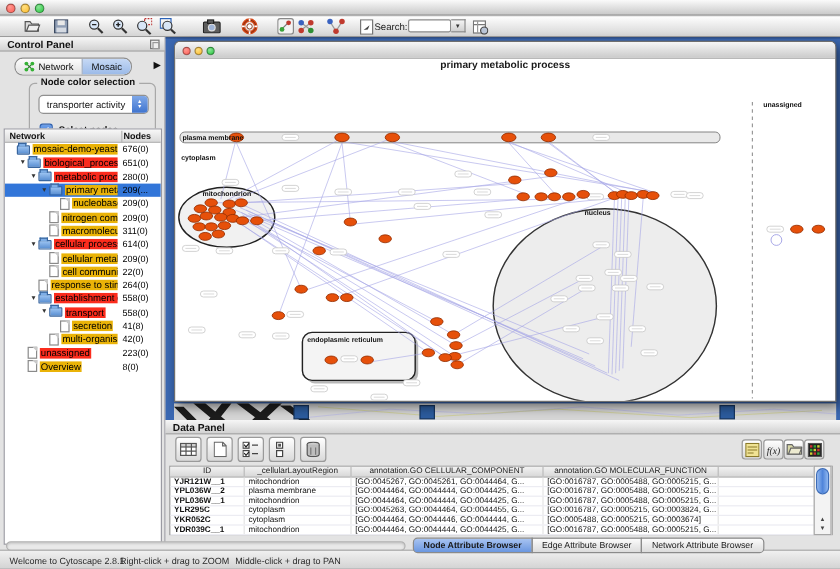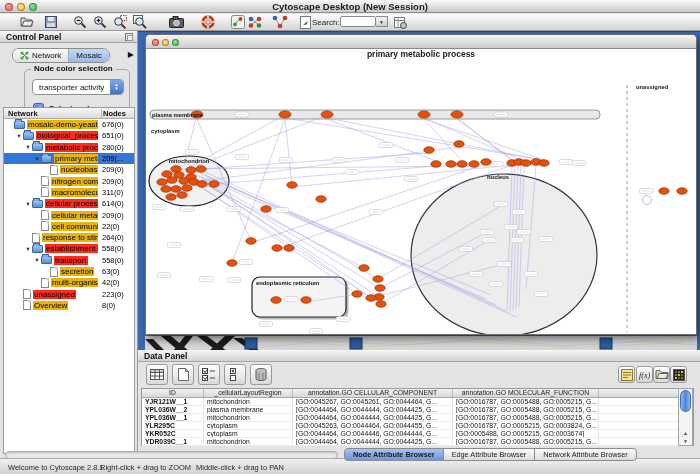--- a/index.html
+++ b/index.html
@@ -100,21 +100,20 @@
 </style>
 </head>
 <body>
 
 <div class="screen">
 
   <div class="titlebar">
     <span class="tl r"></span>
     <span class="tl y"></span>
     <span class="tl g"></span>
-    <span class="wtitle">Cytoscape Desktop (New Session)</span>
   </div>
 
   <div class="toolbar">
     <span class="tbtn" style="left:17px">
       <svg width="14" height="12">
           <path d="M1 10 V2 h4 l1.5 2 H12 v6 z" fill="#dcdcdc" stroke="#555" stroke-width="1"></path>
           <path d="M2 10 L4 5 h9 l-2 5 z" fill="#efefef" stroke="#555" stroke-width="1"></path>
         </svg>
       </span>
     <span class="tbtn" style="left:41px">
@@ -348,21 +347,21 @@
             <span class="exp">▼</span>
             <span class="tic folder"></span>
             <span class="labwrap"><span class="chip red">transport</span></span>
             <span class="cnt">558(0)</span>
           </div>
           <div class="trow">
             <span class="ind" style="width: 38px;"></span>
             <span class="exp"></span>
             <span class="tic file"></span>
             <span class="labwrap"><span class="chip green">secretion</span></span>
-            <span class="cnt">63(0)</span>
+            <span class="cnt">41(8)</span>
           </div>
           <div class="trow">
             <span class="ind" style="width: 29px;"></span>
             <span class="exp"></span>
             <span class="tic file"></span>
             <span class="labwrap"><span class="chip green">multi-organism pro</span></span>
             <span class="cnt">42(0)</span>
           </div>
           <div class="trow">
             <span class="ind" style="width: 11px;"></span>

